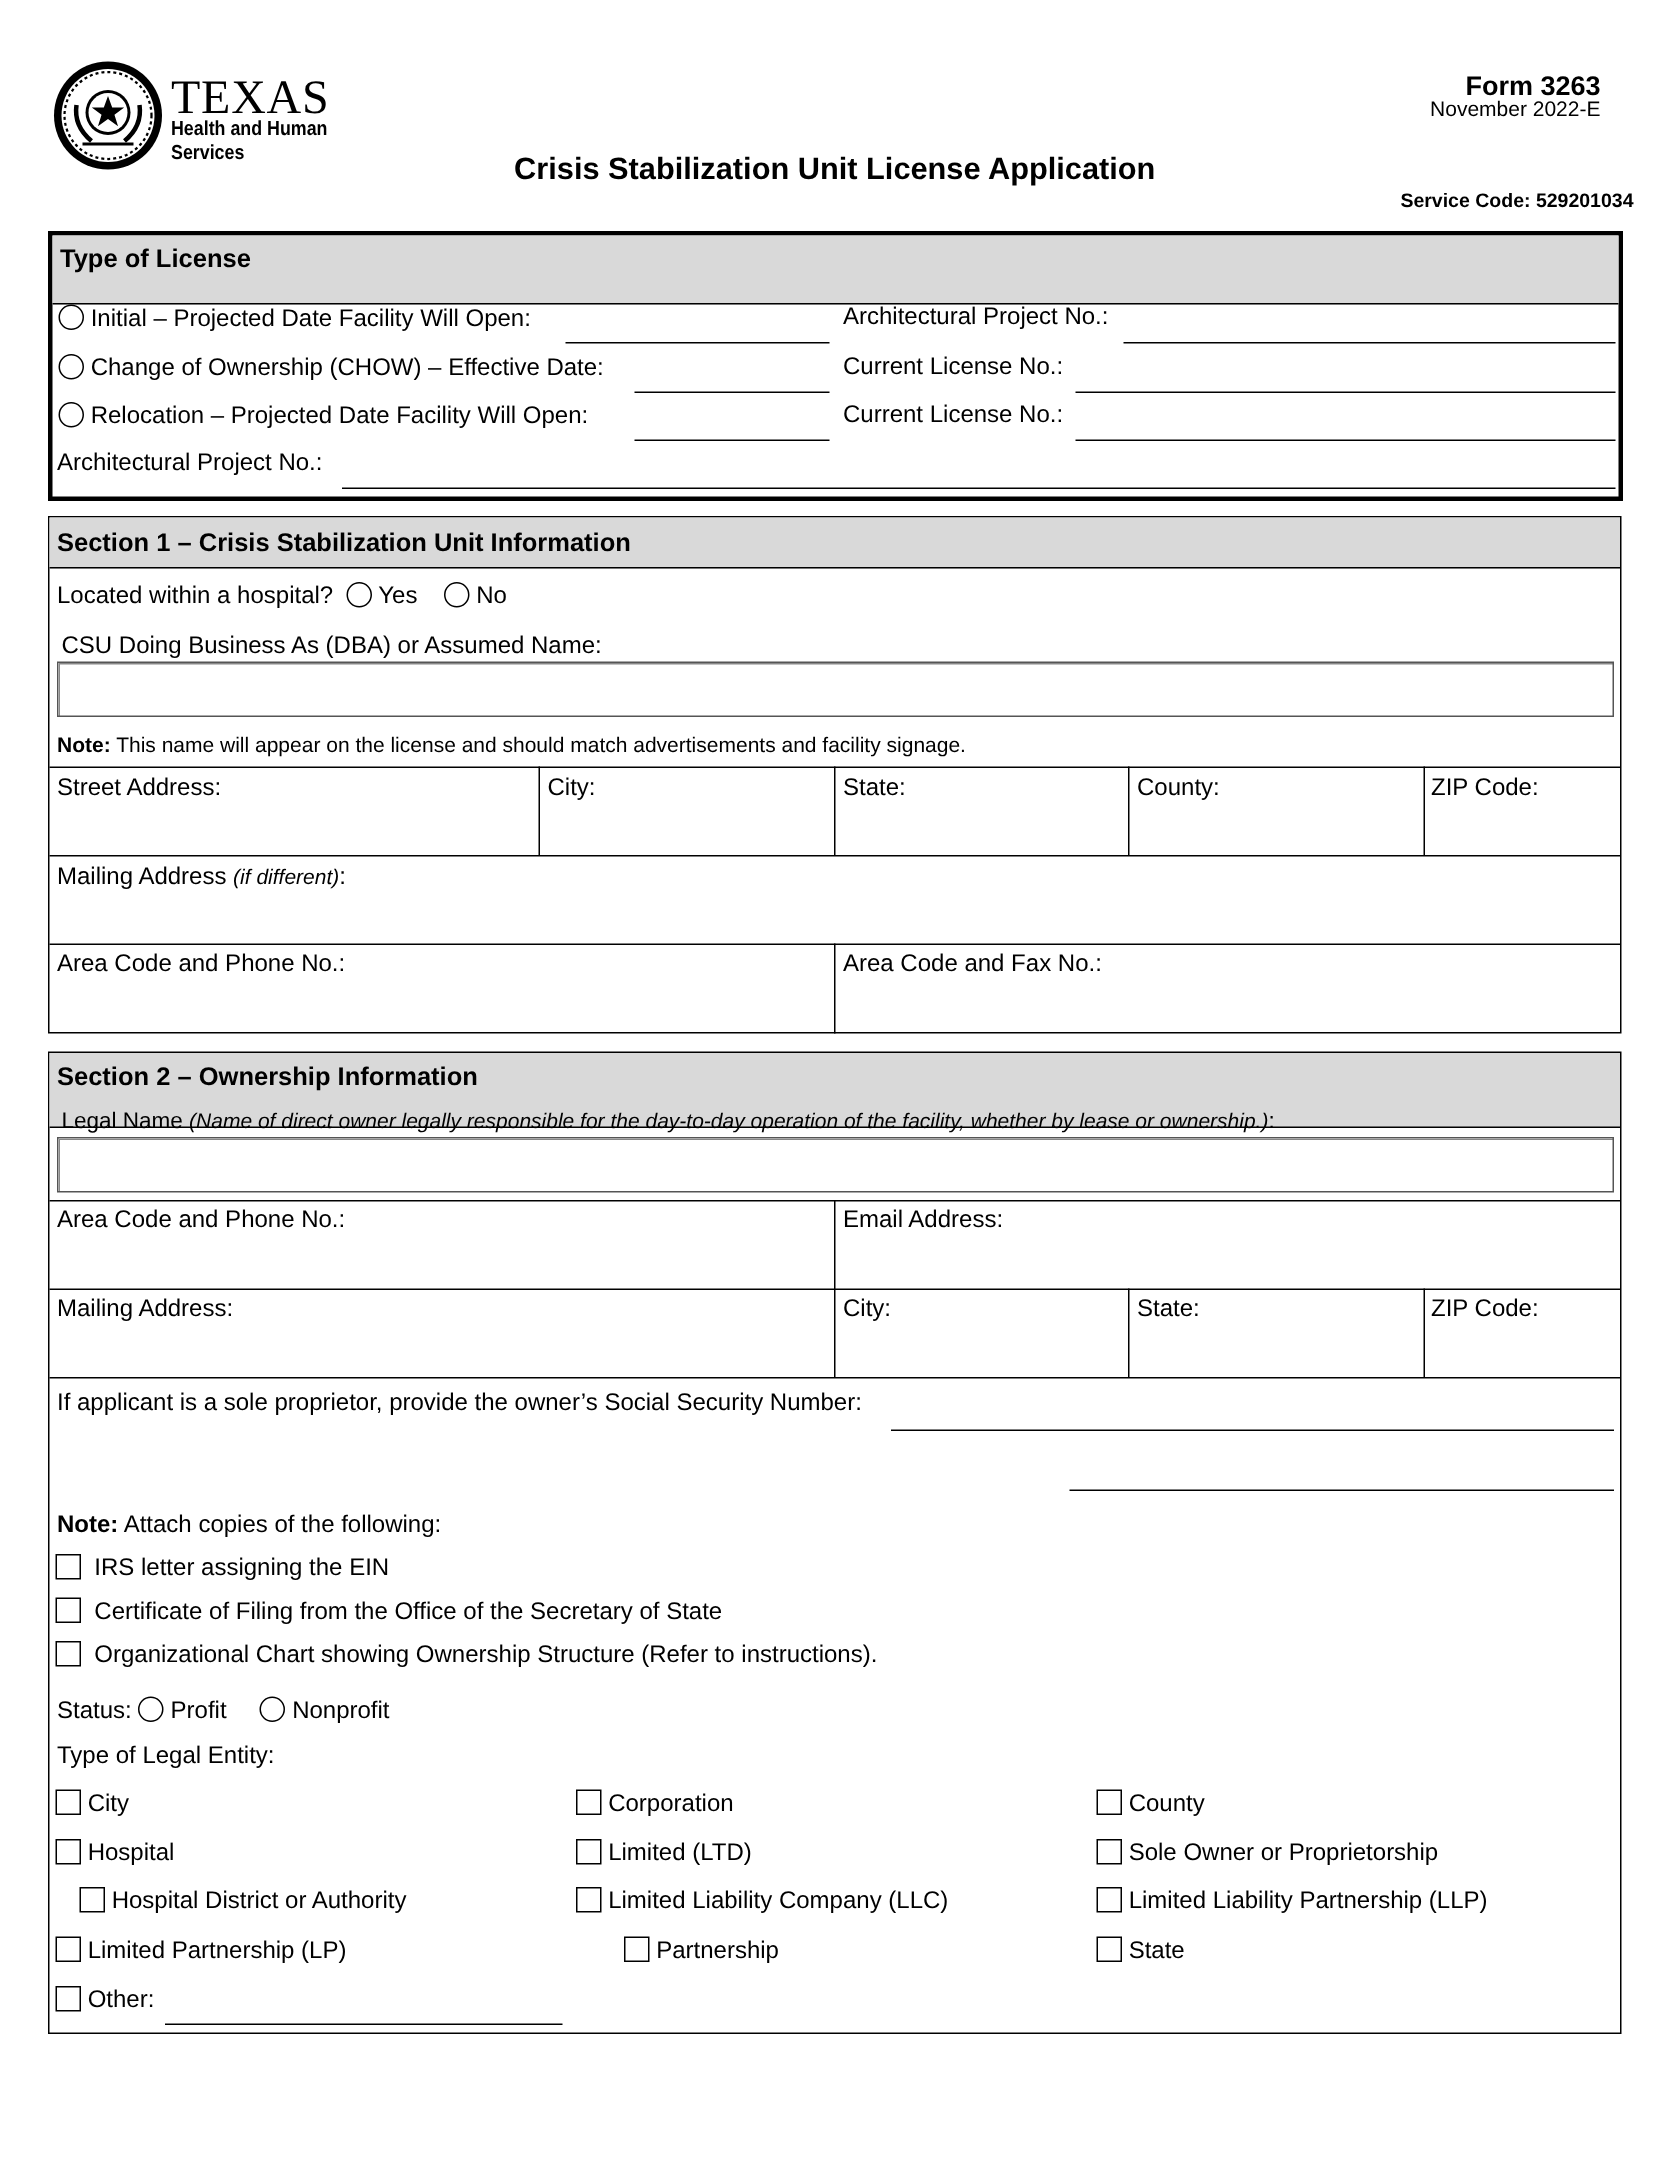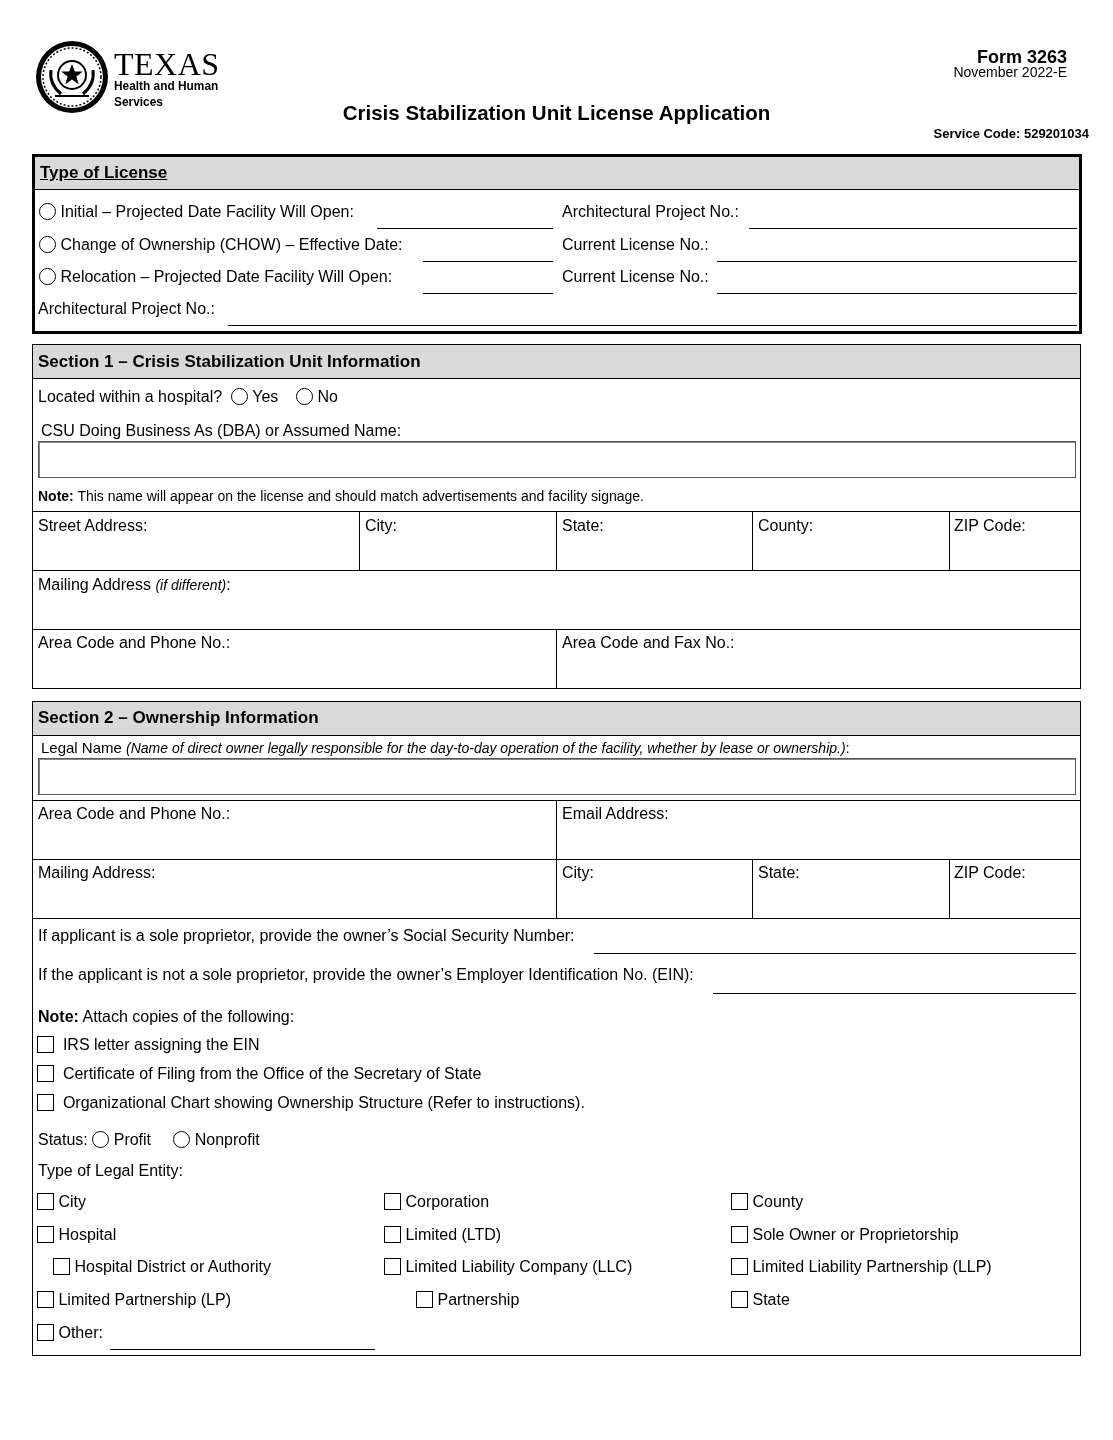--- a/index.html
+++ b/index.html
@@ -52,21 +52,21 @@
     <div>Services</div>
   </div>
 </div>
 
 <div class="abs form-no">Form 3263</div>
 <div class="abs form-date">November 2022-E</div>
 <div class="abs title">Crisis Stabilization Unit License Application</div>
 <div class="abs svc-code">Service Code: 529201034</div>
 
 <div class="box thick" style="left:32px; top:154px; width:1050px; height:180px;">
-  <div class="sec-head" style="height:33px; line-height:31px;text-decoration:underline;">Type of License</div>
+  <div class="sec-head" style="height:46px; line-height:31px;">Type of License</div>
 
   <div class="lbl" style="left:4px; top:46px;">
     <span class="radio"></span>
     <span>Initial – Projected Date Facility Will Open:</span>
   </div>
   <div class="uline" style="left:342px; top:71px; width:176px;"></div>
   <div class="lbl" style="left:527px; top:46px;">Architectural Project No.:</div>
   <div class="uline" style="left:714px; top:71px; width:328px;"></div>
 
   <div class="lbl" style="left:4px; top:79px;">
@@ -124,21 +124,21 @@
     <span>Mailing Address </span><span class="italic-sm">(if different)</span><span>:</span>
   </div>
 
   <div class="hline" style="top:284px;"></div>
   <div class="lbl" style="left:5px; top:289px;">Area Code and Phone No.:</div>
   <div class="vline" style="left:523px; top:284px; height:60px;"></div>
   <div class="lbl" style="left:529px; top:289px;">Area Code and Fax No.:</div>
 </div>
 
 <div class="box" style="left:32px; top:701px; width:1049px; height:655px;">
-  <div class="sec-head" style="height:34px; line-height:32px;">Section 2 – Ownership Information</div>
+  <div class="sec-head" style="height:50px; line-height:32px;">Section 2 – Ownership Information</div>
 
   <div class="lbl" style="left:8px; top:37px; font-size:15px;">
     <span>Legal Name </span><span class="italic-sm">(Name of direct owner legally responsible for the day-to-day operation of the facility, whether by lease or ownership.)</span><span>:</span>
   </div>
   <div class="field" style="left:5px; top:56px; width:1038px; height:37px;"></div>
 
   <div class="hline" style="top:98px;"></div>
   <div class="lbl" style="left:5px; top:103px;">Area Code and Phone No.:</div>
   <div class="vline" style="left:523px; top:98px; height:118px;"></div>
   <div class="lbl" style="left:529px; top:103px;">Email Address:</div>
@@ -147,21 +147,20 @@
   <div class="lbl" style="left:5px; top:162px;">Mailing Address:</div>
   <div class="lbl" style="left:529px; top:162px;">City:</div>
   <div class="vline" style="left:719px; top:157px; height:59px;"></div>
   <div class="lbl" style="left:725px; top:162px;">State:</div>
   <div class="vline" style="left:916px; top:157px; height:59px;"></div>
   <div class="lbl" style="left:921px; top:162px;">ZIP Code:</div>
 
   <div class="hline" style="top:216px;"></div>
   <div class="lbl" style="left:5px; top:225px;">If applicant is a sole proprietor, provide the owner’s Social Security Number:</div>
   <div class="uline" style="left:561px; top:251px; width:482px;"></div>
-  <div class="lbl" style="left:5px; top:264px;">If the applicant is not a sole proprietor, provide the owner’s Employer Identification No. (EIN):</div>
   <div class="uline" style="left:680px; top:291px; width:363px;"></div>
 
   <div class="lbl" style="left:5px; top:306px;">
     <b>Note:</b><span> Attach copies of the following:</span>
   </div>
   <div class="lbl" style="left:4px; top:334px;">
     <span class="chk"></span>&nbsp;&nbsp;<span>IRS letter assigning the EIN</span>
   </div>
   <div class="lbl" style="left:4px; top:363px;">
     <span class="chk"></span>&nbsp;&nbsp;<span>Certificate of Filing from the Office of the Secretary of State</span>

